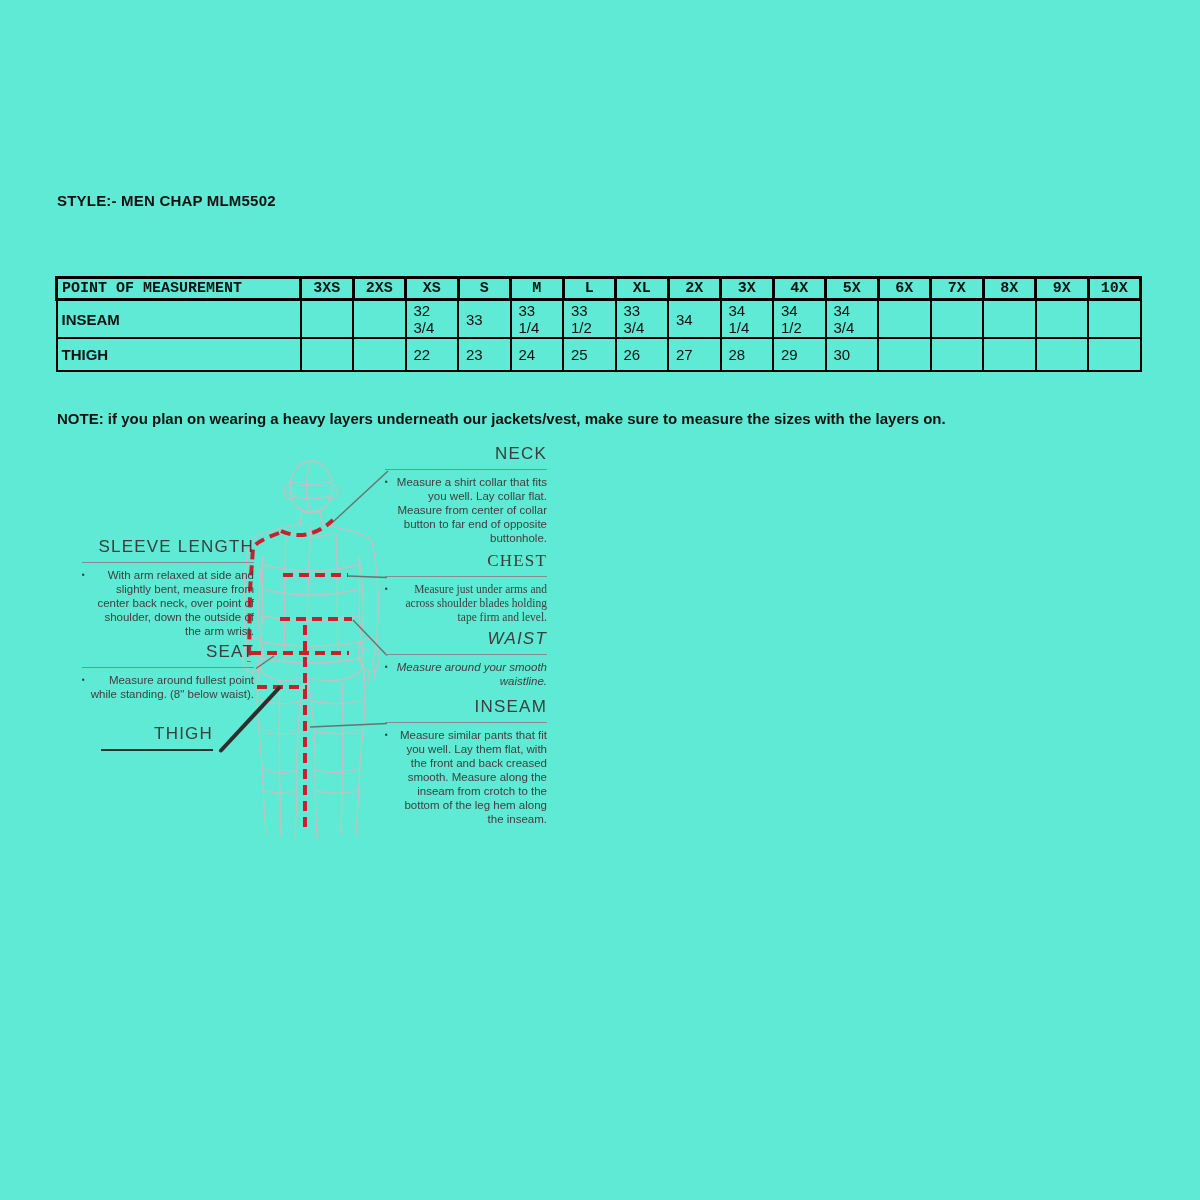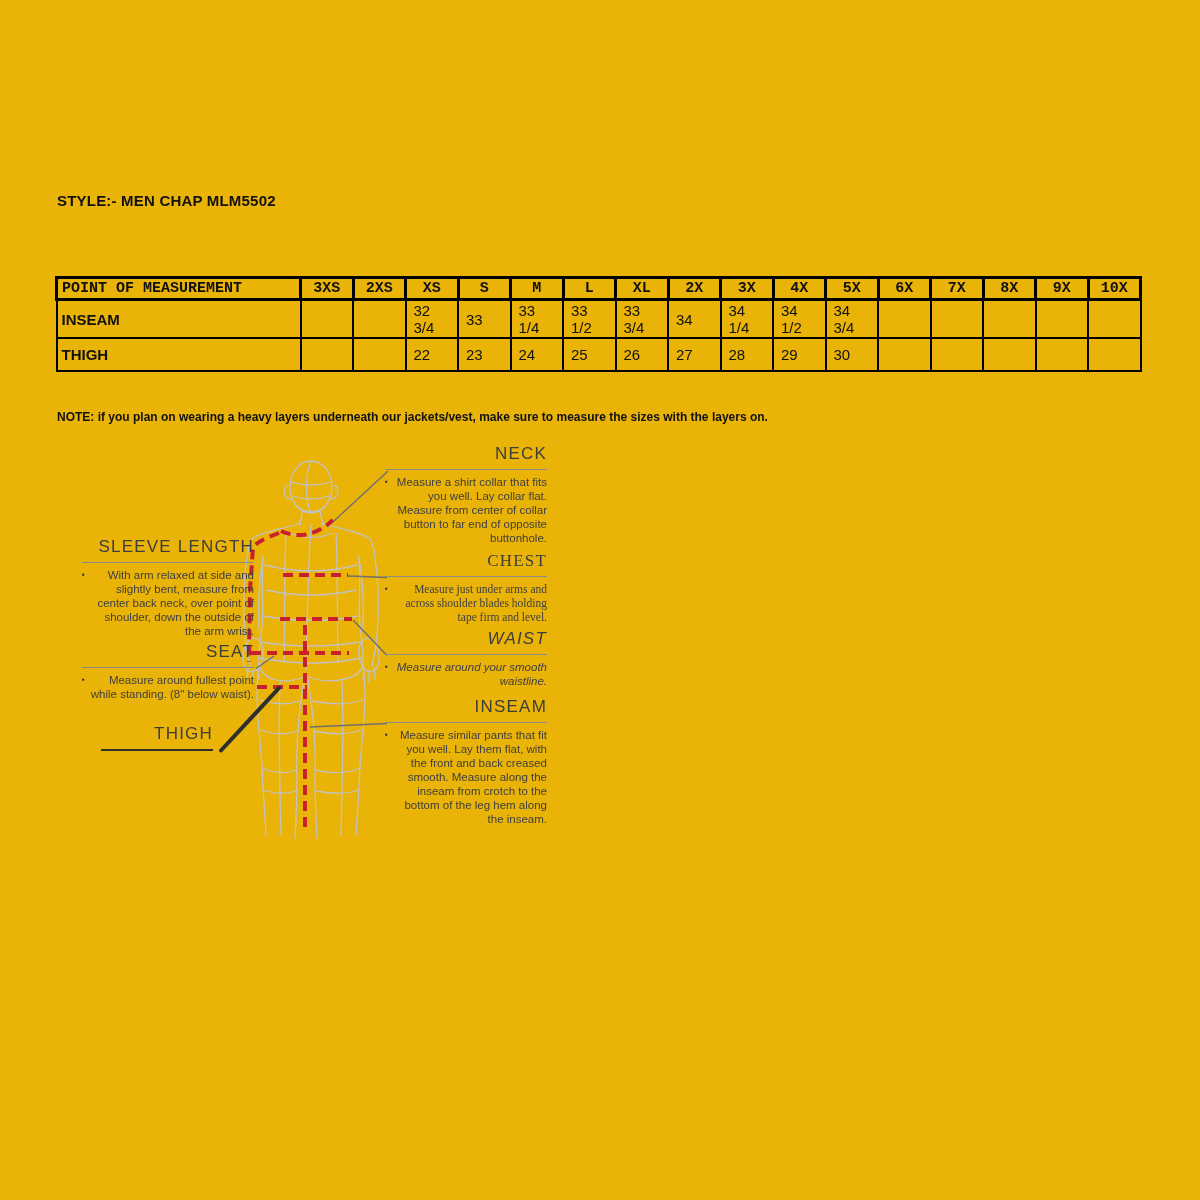--- a/index.html
+++ b/index.html
@@ -1,26 +1,26 @@
 <!DOCTYPE html>
 <html><head>
 <meta charset="utf-8">
 <style>
   html,body{margin:0;padding:0;background:#ffffff;}
   .page{
-    position:relative;width:1200px;height:1200px;background:#eab308;overflow:hidden;
+    position:relative;width:1200px;height:1200px;background:#5eead4;overflow:hidden;
     font-family:"Liberation Sans", sans-serif;color:#1a1a1a;
   }
   .title{
     position:absolute;left:57px;top:192px;
     font-size:15px;font-weight:bold;letter-spacing:.2px;color:#111;
   }
   .note{
     position:absolute;left:57px;top:410px;width:1080px;
-    font-size:12px;font-weight:bold;color:#111;
+    font-size:15px;font-weight:bold;color:#111;
   }
   table.size-chart{
     position:absolute;left:55px;top:276px;width:1087px;
     border-collapse:collapse;table-layout:fixed;
     font-size:15px;color:#111;
   }
   table.size-chart th{
     border:3px solid #000;font-weight:bold;text-align:center;padding:1px 2px;font-family:Liberation Mono, monospace;
   }
   table.size-chart th.c-label{width:235px;text-align:left;padding-left:4px;}

